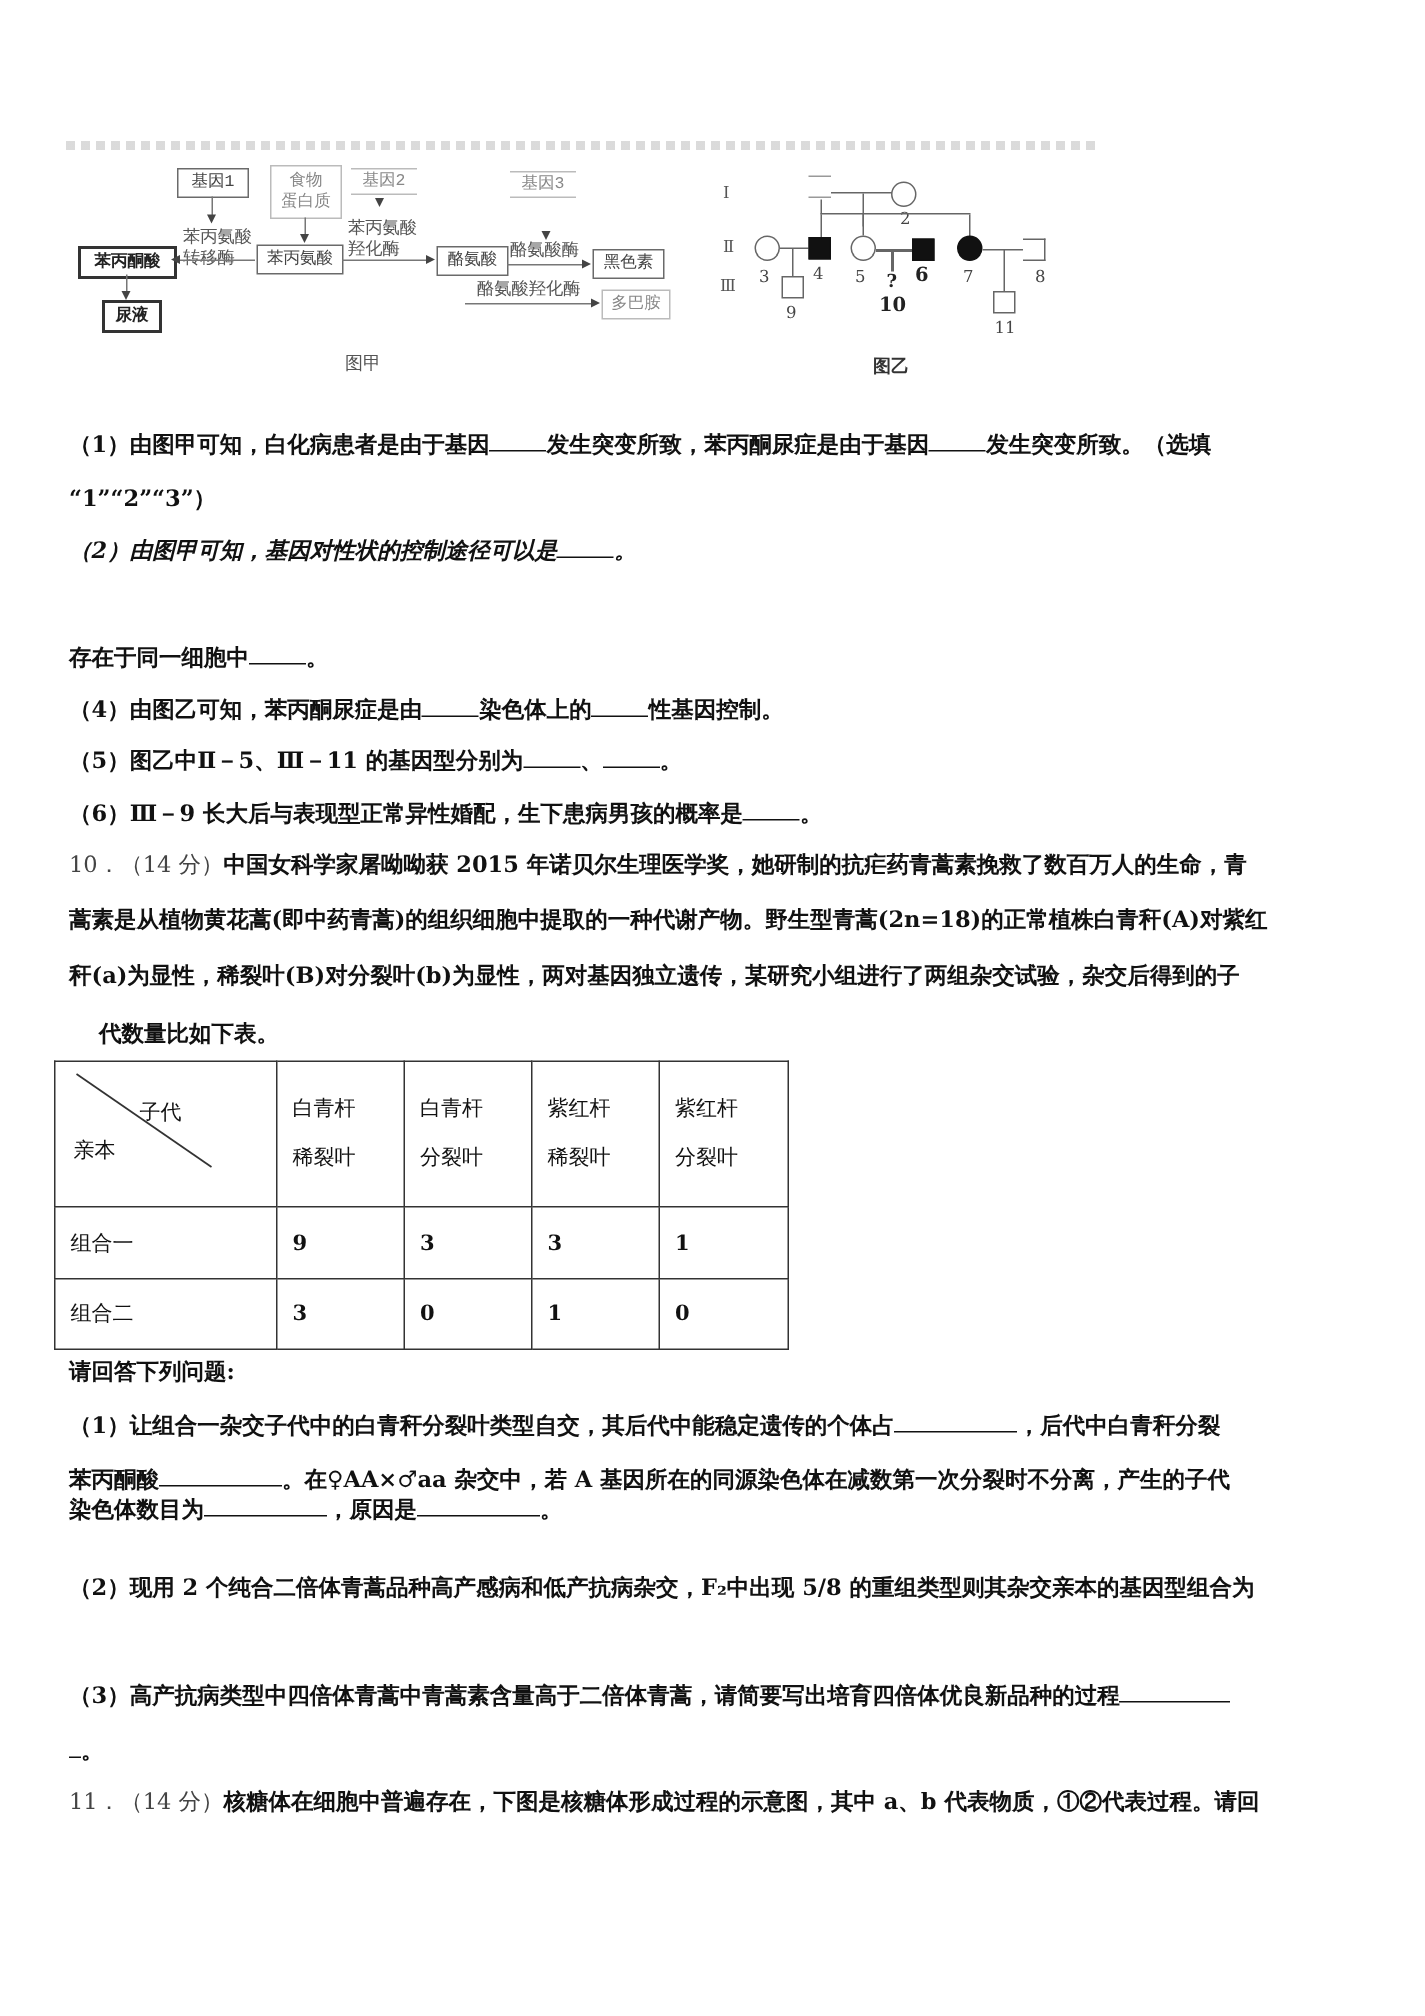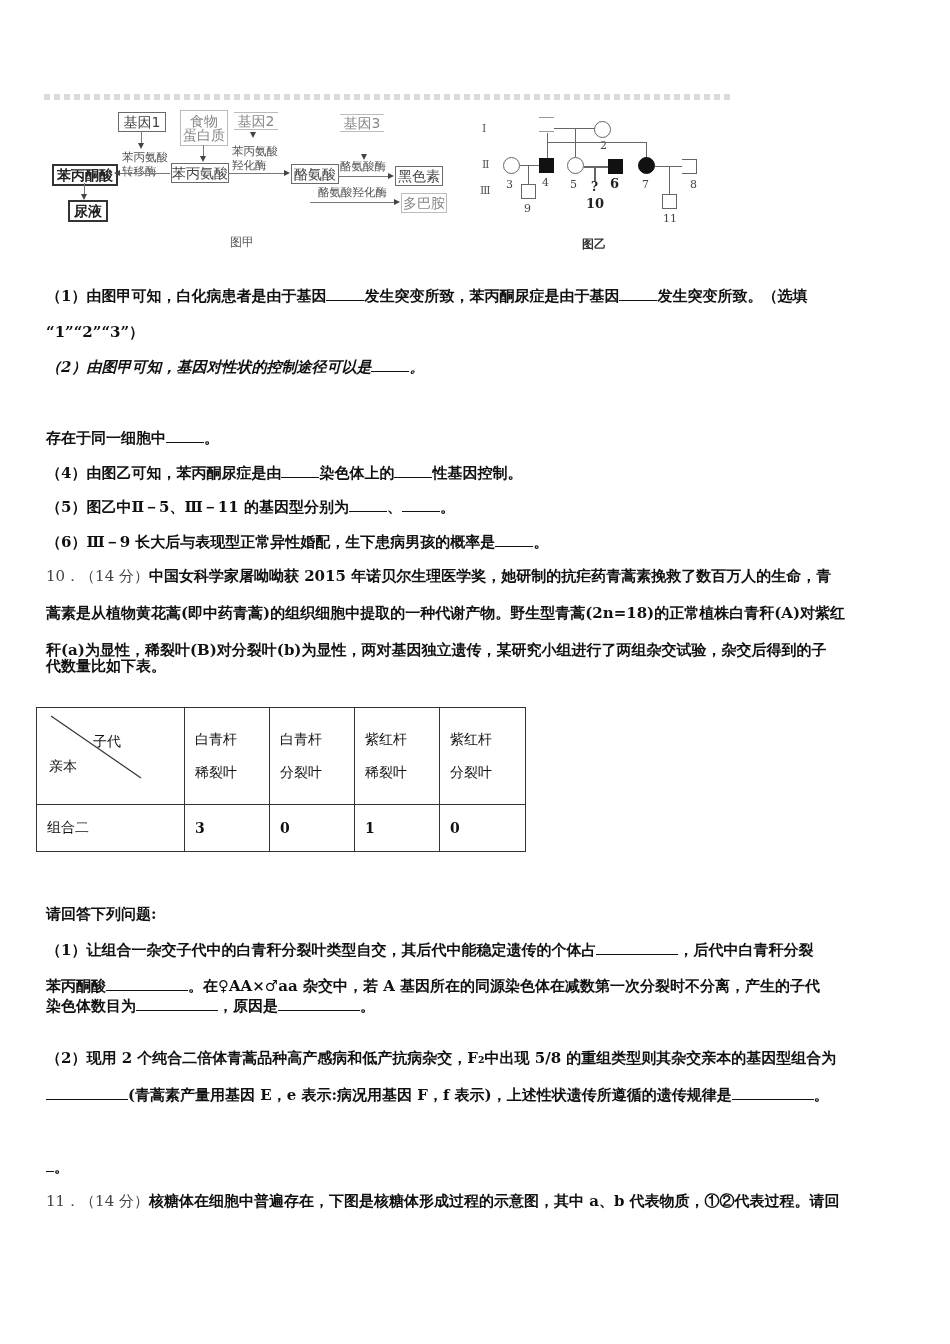--- a/index.html
+++ b/index.html
@@ -4,22 +4,22 @@
 <style>
   html, body { margin:0; padding:0; background:#ffffff; }
   body { width:950px; height:1344px; position:relative; overflow:hidden;
          font-family:"DejaVu Serif","Liberation Serif",serif; color:#111; }
   .page { position:absolute; left:0; top:0; width:950px; height:1344px; }
   .topstrip { position:absolute; left:44px; top:94px; width:690px; height:6px;
     background:repeating-linear-gradient(90deg,#bdbdbd 0 6px,transparent 6px 10px); opacity:.55; }
 
   
   .figA { position:absolute; left:44px; top:108px; width:420px; height:150px; font-family:"DejaVu Sans",sans-serif; }
-  .fbox { position:absolute; border:1.3px solid #6a6a6a; font-size:14px; color:#444;
-          display:flex; align-items:center; justify-content:center; background:#fff; white-space:nowrap; line-height:14px; text-align:right; }
+  .fbox { position:absolute; border:1.3px solid #6a6a6a; font-size:11px; color:#444;
+          display:flex; align-items:center; justify-content:center; background:#fff; white-space:nowrap; line-height:14px; text-align:right;font-family:Liberation Mono, monospace; }
   .fbox.bold { border:2px solid #333; color:#222; font-weight:bold; }
   .fbox.faint { border-color:#bbb; color:#888; }
   .flabel { position:absolute; font-size:11.5px; color:#555; line-height:14px; white-space:nowrap; }
   .hline { position:absolute; height:1.3px; background:#777; }
   .vline { position:absolute; width:1.3px; background:#777; }
   .arr { position:absolute; width:0; height:0; }
   .arr.r { border-top:3px solid transparent; border-bottom:3px solid transparent; border-left:6px solid #444; }
   .arr.l { border-top:3px solid transparent; border-bottom:3px solid transparent; border-right:6px solid #444; }
   .arr.d { border-left:3px solid transparent; border-right:3px solid transparent; border-top:6px solid #444; }
   .figcap { position:absolute; font-size:12px; color:#555; }
@@ -171,37 +171,44 @@
 
   <div class="line" style="top:532px;">
     <span>（6）Ⅲ－9 长大后与表现型正常异性婚配，生下患病男孩的概率是</span><span class="blank" style="width:38px;"></span><span>。</span>
   </div>
 
   <div class="line" style="top:566px;">
     <span class="n">10．</span><span class="n">（14 分）</span><span>中国女科学家屠呦呦获 2015 年诺贝尔生理医学奖，她研制的抗疟药青蒿素挽救了数百万人的生命，青</span>
   </div>
   <div class="line" style="top:603px;">蒿素是从植物黄花蒿(即中药青蒿)的组织细胞中提取的一种代谢产物。野生型青蒿(2n=18)的正常植株白青秆(A)对紫红</div>
   <div class="line" style="top:640px;">秆(a)为显性，稀裂叶(B)对分裂叶(b)为显性，两对基因独立遗传，某研究小组进行了两组杂交试验，杂交后得到的子</div>
-  <div class="line" style="top:656px;">代数量比如下表。</div>
+  <div class="line" style="top:679px;margin-left:20px;">代数量比如下表。</div>
 
   <table class="data">
     <tbody>
         <tr>
       <td class="diag">
         <svg width="148" height="97">
               <line x1="14" y1="8" x2="104" y2="70" stroke="#333" stroke-width="1.2"></line>
             </svg>
         <span class="tr">子代</span>
         <span class="bl">亲本</span>
       </td>
       <td class="hdr" style="width:85px;"><span>白青杆</span><br><span>稀裂叶</span></td>
       <td class="hdr" style="width:85px;"><span>白青杆</span><br><span>分裂叶</span></td>
       <td class="hdr" style="width:85px;"><span>紫红杆</span><br><span>稀裂叶</span></td>
       <td class="hdr" style="width:86px;"><span>紫红杆</span><br><span>分裂叶</span></td>
     </tr>
+    <tr style="height:48px;">
+      <td>组合一</td>
+      <td class="num">9</td>
+      <td class="num">3</td>
+      <td class="num">3</td>
+      <td class="num">1</td>
+    </tr>
     <tr style="height:47px;">
       <td>组合二</td>
       <td class="num">3</td>
       <td class="num">0</td>
       <td class="num">1</td>
       <td class="num">0</td>
     </tr>
   </tbody>
     </table>
 
@@ -211,24 +218,24 @@
     <span>（1）让组合一杂交子代中的白青秆分裂叶类型自交，其后代中能稳定遗传的个体占</span><span class="blank" style="width:82px;"></span><span>，后代中白青秆分裂</span>
   </div>
   <div class="line" style="top:976px;">
     <span>苯丙酮酸</span><span class="blank" style="width:82px;"></span><span>。在♀AA×♂aa 杂交中，若 A 基因所在的同源染色体在减数第一次分裂时不分离，产生的子代</span>
   </div>
   <div class="line" style="top:996px;">
     <span>染色体数目为</span><span class="blank" style="width:82px;"></span><span>，原因是</span><span class="blank" style="width:82px;"></span><span>。</span>
   </div>
 
   <div class="line" style="top:1048px;">（2）现用 2 个纯合二倍体青蒿品种高产感病和低产抗病杂交，F₂中出现 5/8 的重组类型则其杂交亲本的基因型组合为</div>
-  <div class="line" style="top:1085px;">
-    <span class="blank" style="width:82px;"></span><span>(青蒿素产量用基因 E，e 表示:病况用基因 F，f 表示)，上述性状遗传所遵循的遗传规律是</span><span class="blank" style="width:82px;"></span><span>。</span>
-  </div>
-
+
+  <div class="line" style="top:1120px;">
+    <span>（3）高产抗病类型中四倍体青蒿中青蒿素含量高于二倍体青蒿，请简要写出培育四倍体优良新品种的过程</span><span class="blank" style="width:74px;"></span>
+  </div>
   <div class="line" style="top:1157px;">
     <span class="blank" style="width:8px;"></span><span>。</span>
   </div>
 
   <div class="line" style="top:1191px;">
     <span class="n">11．</span><span class="n">（14 分）</span><span>核糖体在细胞中普遍存在，下图是核糖体形成过程的示意图，其中 a、b 代表物质，①②代表过程。请回</span>
   </div>
 
 </div>
 

